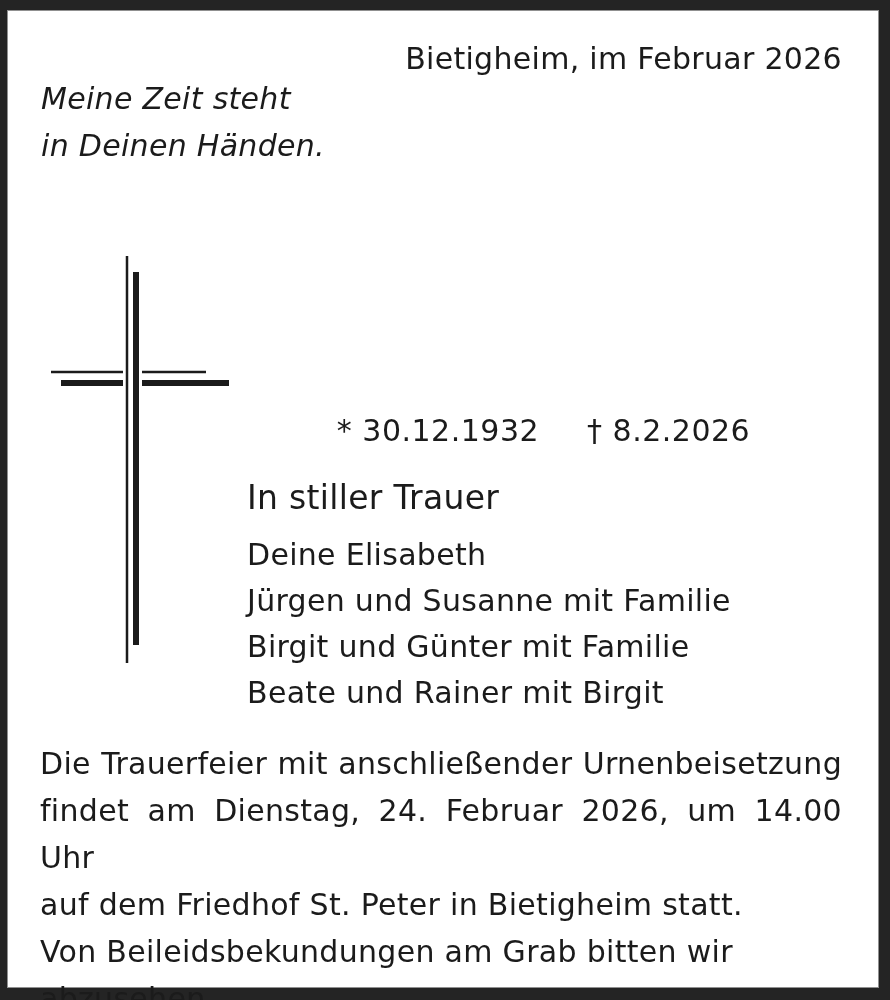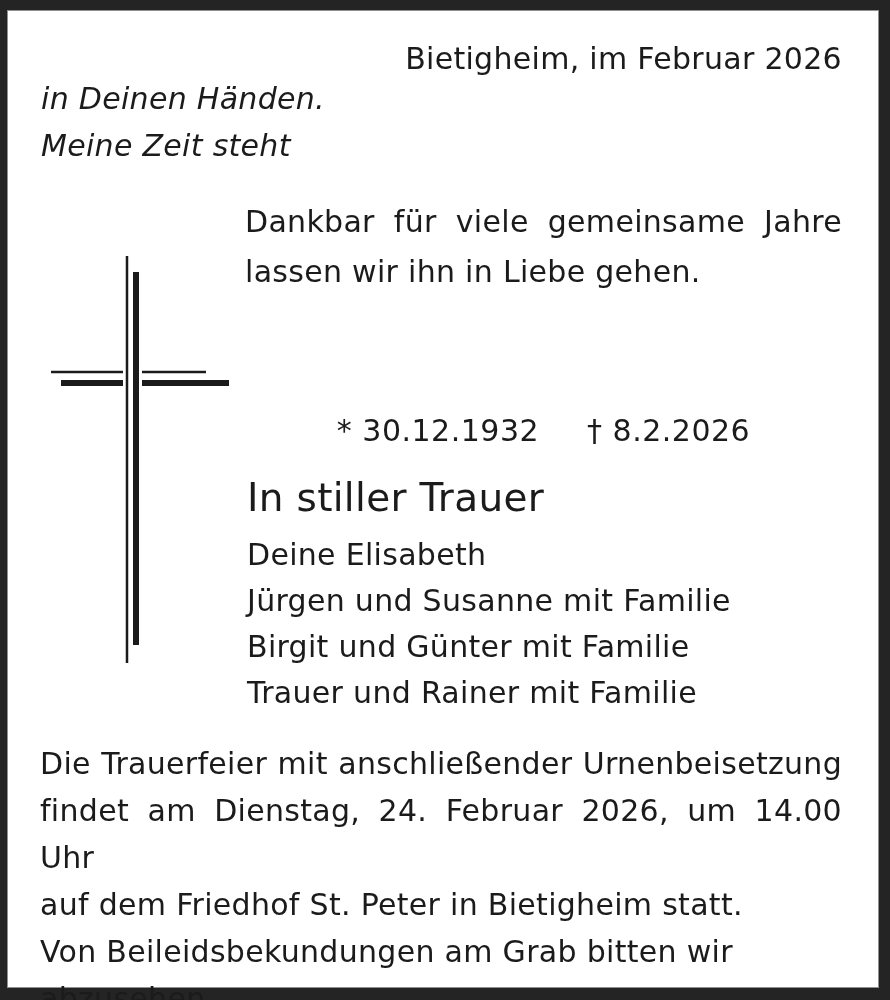--- a/index.html
+++ b/index.html
@@ -58,21 +58,21 @@
   }
   .dates {
     top: 400px;
     display: flex; justify-content: center; gap: 48px;
     font-size: 30px; line-height: 40px;
     letter-spacing: 0.5px;
     text-align: center;
   }
   .mourning-heading {
     top: 467px; left: 239px;
-    font-size: 39px; line-height: 40px;
+    font-size: 33px; line-height: 40px;
     letter-spacing: 0.3px;
   }
   .mourners {
     top: 521px; left: 239px; right: 52px;
     font-size: 30px; line-height: 46px;
     letter-spacing: 0.3px;
   }
   .closing {
     top: 729px; left: 32px; right: 36px;
     font-size: 30px; line-height: 47px;
@@ -81,28 +81,24 @@
 </style>
 </head>
 <body>
 
 <div id="stage">
   <div id="paper">
 
     <div class="abs dateline">Bietigheim, im Februar 2026</div>
 
     <div class="abs epigraph">
+      <div>Meine Zeit steht</div>
       <div>in Deinen Händen.</div>
-      <div>Meine Zeit steht</div>
     </div>
 
-    <div class="abs content-col intro">
-      <div class="stretch">Dankbar für viele gemeinsame Jahre</div>
-      <div>lassen wir ihn in Liebe gehen.</div>
-    </div>
 
     <div class="abs cross-wrap">
       <svg width="182" height="414" viewBox="0 0 182 414" xmlns="http://www.w3.org/2000/svg">
 
         <line x1="1" y1="118" x2="156" y2="118" stroke="#1b1b1b" stroke-width="2.5"></line>
         <line x1="11" y1="129" x2="179" y2="129" stroke="#1b1b1b" stroke-width="6"></line>
 
         <line x1="77" y1="2" x2="77" y2="409" stroke="#ffffff" stroke-width="8"></line>
         <line x1="86" y1="18" x2="86" y2="391" stroke="#ffffff" stroke-width="12"></line>
 
@@ -116,21 +112,21 @@
       <span>* 30.12.1932</span>
       <span>† 8.2.2026</span>
     </div>
 
     <div class="abs mourning-heading">In stiller Trauer</div>
 
     <div class="abs mourners">
       <div>Deine Elisabeth</div>
       <div>Jürgen und Susanne mit Familie</div>
       <div>Birgit und Günter mit Familie</div>
-      <div>Trauer und Rainer mit Familie</div>
+      <div>Beate und Rainer mit Birgit</div>
     </div>
 
     <div class="abs closing">
       <div class="stretch">Die Trauerfeier mit anschließender Urnenbeisetzung</div>
       <div class="stretch">findet am Dienstag, 24. Februar 2026, um 14.00 Uhr</div>
       <div>auf dem Friedhof St. Peter in Bietigheim statt.</div>
       <div>Von Beileidsbekundungen am Grab bitten wir abzusehen,</div>
 
     </div>
 

